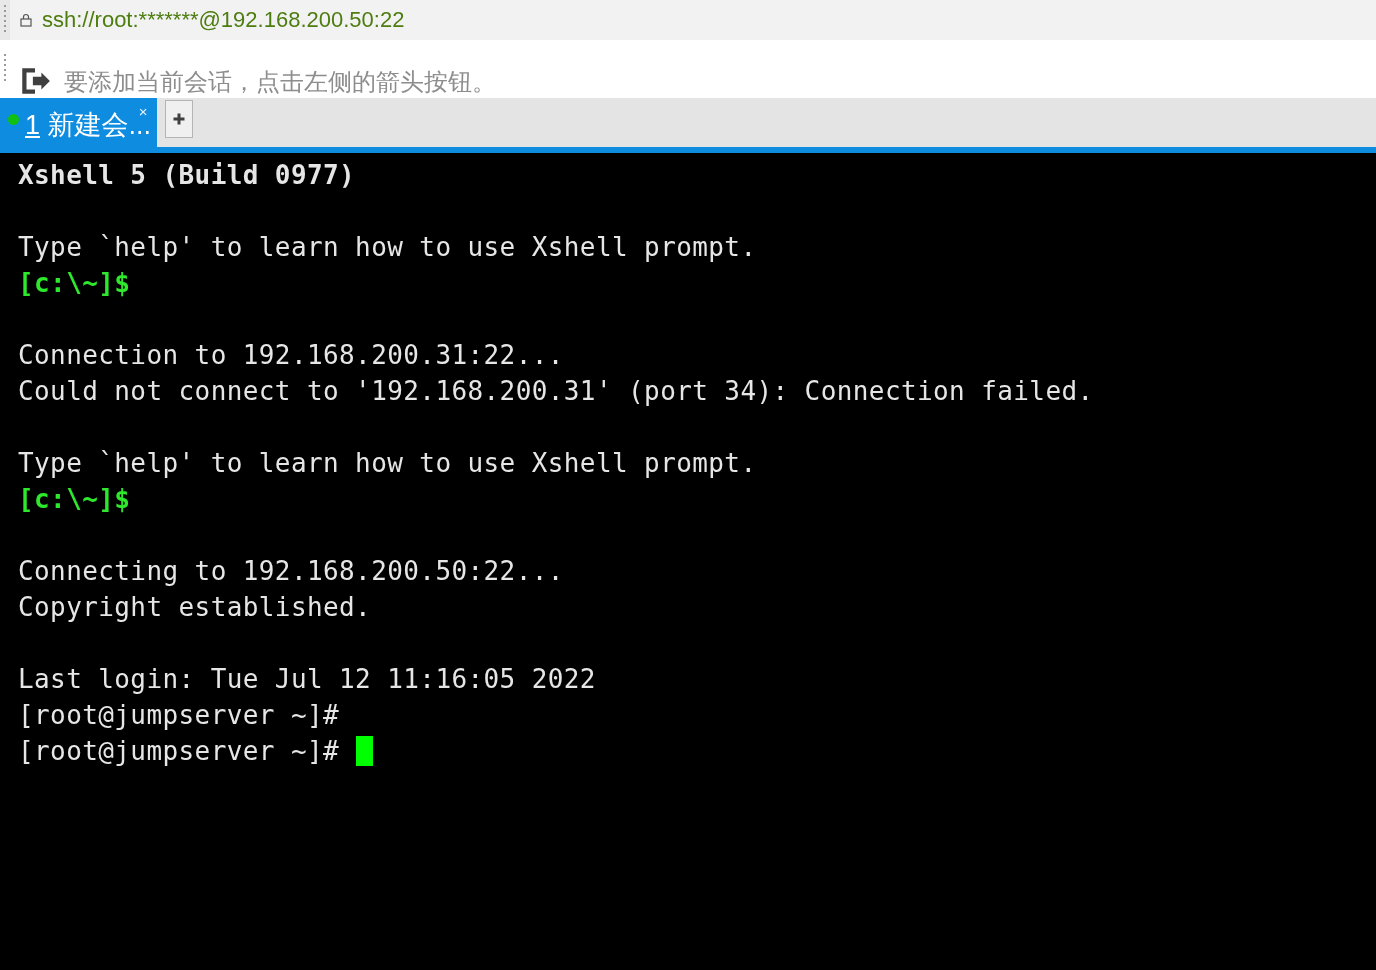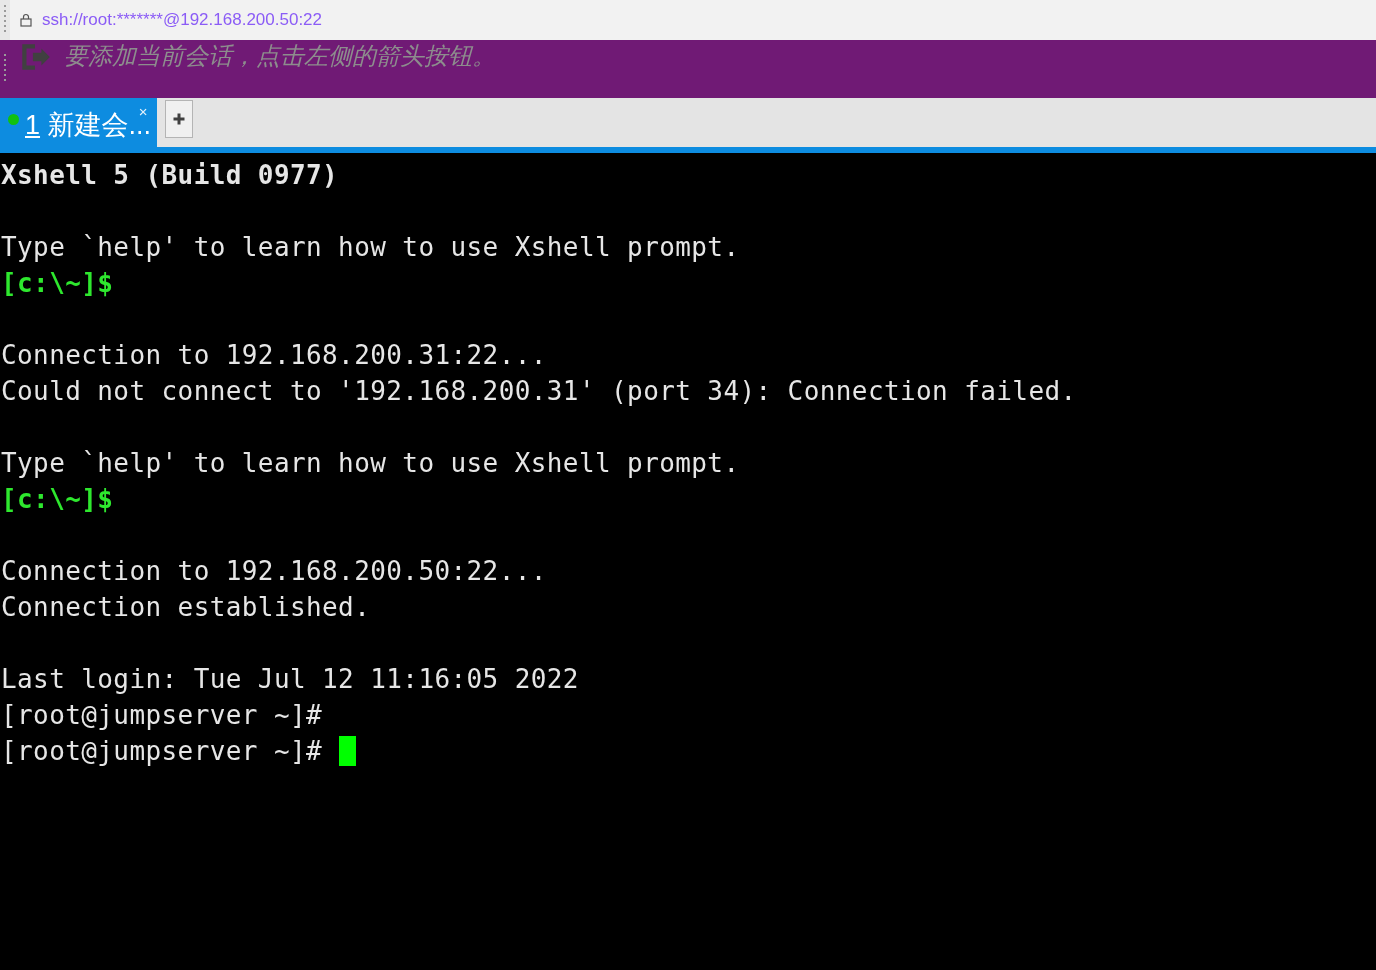--- a/index.html
+++ b/index.html
@@ -50,36 +50,35 @@
     box-sizing: border-box;
   }
   .lock-icon {
     flex: 0 0 auto;
     width: 16px;
     height: 16px;
     margin-right: 8px;
     display: block;
   }
   .url-text {
-    font-size: 17px;
-    color: #8b5cf6;
+    font-size: 22px;
+    color: #4d7c0f;
     letter-spacing: 0px;
     white-space: nowrap;
     font-family: "Liberation Sans", sans-serif;
   }
 
   
   .hintbar {
     position: relative;
     height: 58px;
-    background: #701a75;
-    display: flex;
-    align-items: flex-start;
-    box-sizing: border-box;
-    font-style: italic;
+    background: #ffffff;
+    display: flex;
+    align-items: flex-end;
+    box-sizing: border-box;
   }
   .hint-icon {
     flex: 0 0 auto;
     width: 34px;
     height: 34px;
     margin-left: 8px;
     margin-right: 12px;
     display: block;
   }
   .hint-text {
@@ -158,21 +157,21 @@
   .tabstrip-rule {
     height: 6px;
     width: 100%;
     background: #0d8ce0;
   }
 
   
   .terminal {
     background: #000000;
     height: 816px;
-    padding: 4px 0 0 1px;
+    padding: 4px 0 0 18px;
     box-sizing: border-box;
     overflow: hidden;
   }
   .term-line {
     font-family: "DejaVu Sans Mono", "Liberation Mono", monospace;
     font-size: 26px;
     line-height: 36px;
     height: 36px;
     color: #e6e6e6;
     white-space: pre;
@@ -243,19 +242,19 @@
     <div class="term-line blank">&nbsp;</div>
     <div class="term-line">Type `help' to learn how to use Xshell prompt.</div>
     <div class="term-line green">[c:\~]$</div>
     <div class="term-line blank">&nbsp;</div>
     <div class="term-line">Connection to 192.168.200.31:22...</div>
     <div class="term-line">Could not connect to '192.168.200.31' (port 34): Connection failed.</div>
     <div class="term-line blank">&nbsp;</div>
     <div class="term-line">Type `help' to learn how to use Xshell prompt.</div>
     <div class="term-line green">[c:\~]$</div>
     <div class="term-line blank">&nbsp;</div>
-    <div class="term-line">Connection to 192.168.200.50:22...</div>
-    <div class="term-line">Connection established.</div>
+    <div class="term-line">Connecting to 192.168.200.50:22...</div>
+    <div class="term-line">Copyright established.</div>
     <div class="term-line blank">&nbsp;</div>
     <div class="term-line">Last login: Tue Jul 12 11:16:05 2022</div>
     <div class="term-line">[root@jumpserver ~]#</div>
     <div class="term-line with-cursor"><span style="white-space: pre;">[root@jumpserver ~]# </span><span class="cursor-block"></span></div>
   </div>
 
 </body></html>

